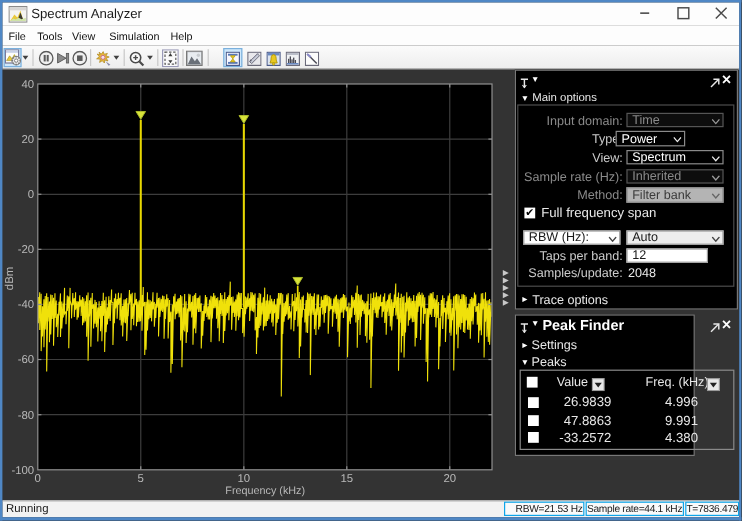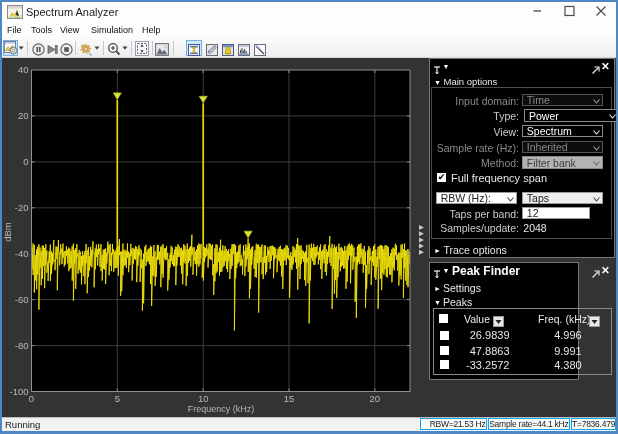--- a/index.html
+++ b/index.html
@@ -251,21 +251,21 @@
   <div class="plabel" style="left:13.5px; top:16.5px; font-size:9.5px;">Main options</div>
   <div class="grpbox" style="left:1px; top:28px; width:181px; height:152px;"></div>
   <div class="rowlab dis" style="left:4px; top:35.5px; width:85px;">Input domain:</div>
   <div class="combo dis" style="left:91.8px;top:34.5px;width:81px;">
       <span class="txt">Time</span>
       <svg class="carr" width="7" height="5" viewBox="0 0 7 5">
         <path d="M0.5 0.5 L3.5 4 L6.5 0.5" fill="none" stroke="#9a9a9a" stroke-width="1.1"></path>
       </svg>
     </div>
   <div class="rowlab" style="left:4px; top:51px; width:85px;">Type:</div>
-  <div class="combo" style="left:94px;top:50px;width:95px;">
+  <div class="combo" style="left:83px;top:50px;width:58px;">
       <span class="txt">Power</span>
       <svg class="carr" width="7" height="5" viewBox="0 0 7 5">
         <path d="M0.5 0.5 L3.5 4 L6.5 0.5" fill="none" stroke="#e8e8e8" stroke-width="1.1"></path>
       </svg>
     </div>
   <div class="rowlab" style="left:4px; top:66.5px; width:85px;">View:</div>
   <div class="combo" style="left:91.8px;top:65.5px;width:81px;">
       <span class="txt">Spectrum</span>
       <svg class="carr" width="7" height="5" viewBox="0 0 7 5">
         <path d="M0.5 0.5 L3.5 4 L6.5 0.5" fill="none" stroke="#e8e8e8" stroke-width="1.1"></path>
@@ -287,21 +287,21 @@
     </div>
   <div class="cb" style="left:7px; top:114px; color:#000; font-size:9px; line-height:9px; text-align:center;">✔</div>
   <div class="plabel" style="left:21px; top:112.5px; font-size:11px;">Full frequency span</div>
   <div class="combo white" style="left:5.7px;top:132.5px;width:81.4px;">
       <span class="txt">RBW (Hz):</span>
       <svg class="carr" width="7" height="5" viewBox="0 0 7 5">
         <path d="M0.5 0.5 L3.5 4 L6.5 0.5" fill="none" stroke="#444444" stroke-width="1.1"></path>
       </svg>
     </div>
   <div class="combo lite" style="left:91.8px;top:132.5px;width:81.4px;">
-      <span class="txt">Taps</span>
+      <span class="txt">Auto</span>
       <svg class="carr" width="7" height="5" viewBox="0 0 7 5">
         <path d="M0.5 0.5 L3.5 4 L6.5 0.5" fill="none" stroke="#444444" stroke-width="1.1"></path>
       </svg>
     </div>
   <div class="rowlab" style="left:4px; top:148.5px; width:85px;">Taps per band:</div>
   <div class="combo white" style="left:91.8px;top:147.9px;width:68px;">
       <span class="txt">12</span>
     </div>
   <div class="rowlab" style="left:4px; top:163px; width:85px;">Samples/update:</div>
   <div class="plabel" style="left:93.3px; top:163px;">2048</div>

